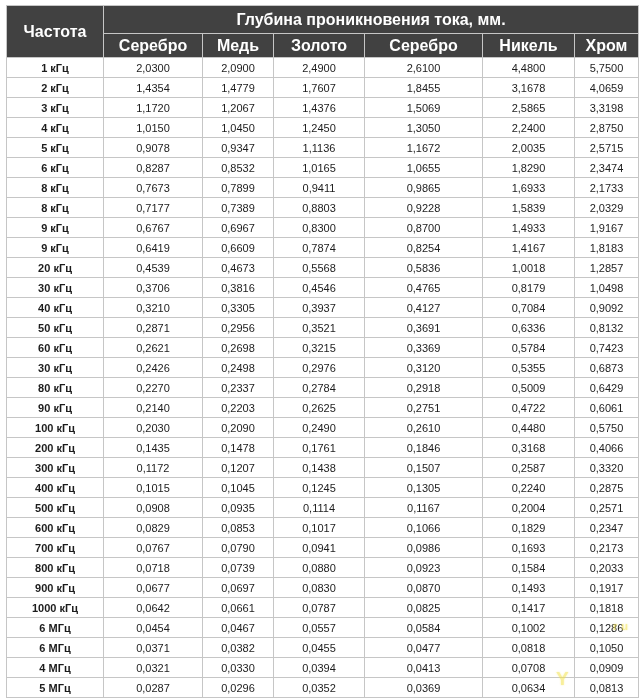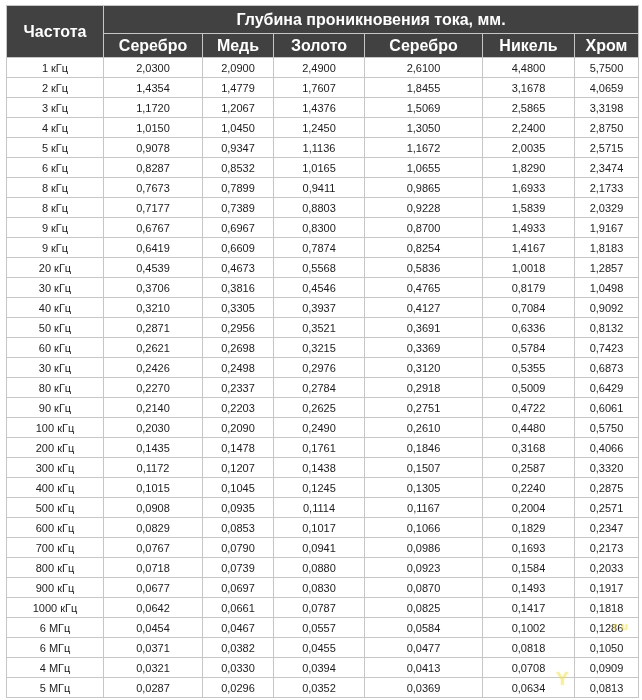--- a/index.html
+++ b/index.html
@@ -42,21 +42,21 @@
   tr.hdr-top th { height: 27px; }
   tr.hdr-materials th { height: 23px; }
   th.freq-hdr { height: auto; }
   tbody td, tbody th {
     height: 19px;
     font-size: 11px;
     font-weight: normal;
     color: #1c1c1c;
     background: #ffffff;
   }
-  tbody th { font-weight: normal; }
+  tbody th { font-weight: bold; }
   .watermark {
     position: absolute;
     color: #f3e24c;
     opacity: 0.55;
     font-weight: bold;
     pointer-events: none;
     text-shadow: 0 0 2px rgba(243,226,76,0.8);
   }
   .wm-frag-1 {
     right: 10px;

